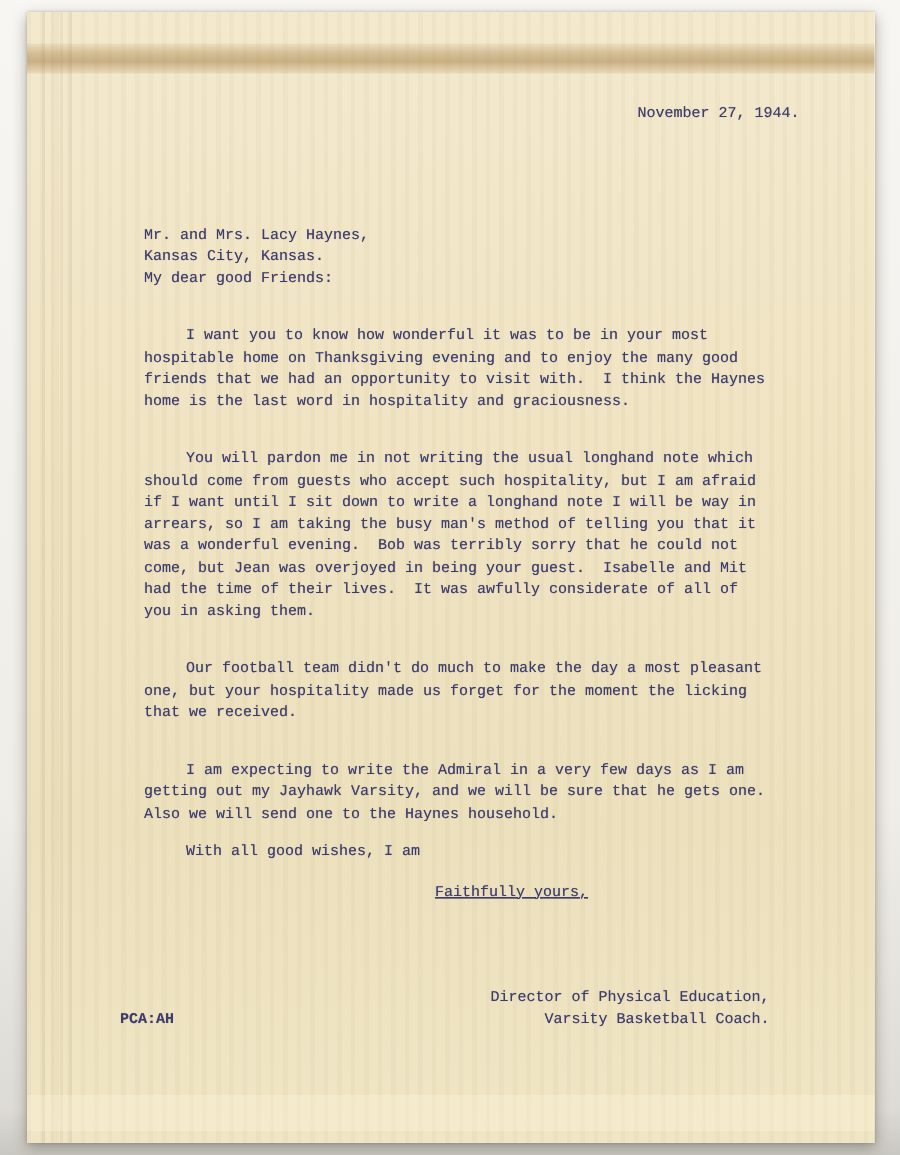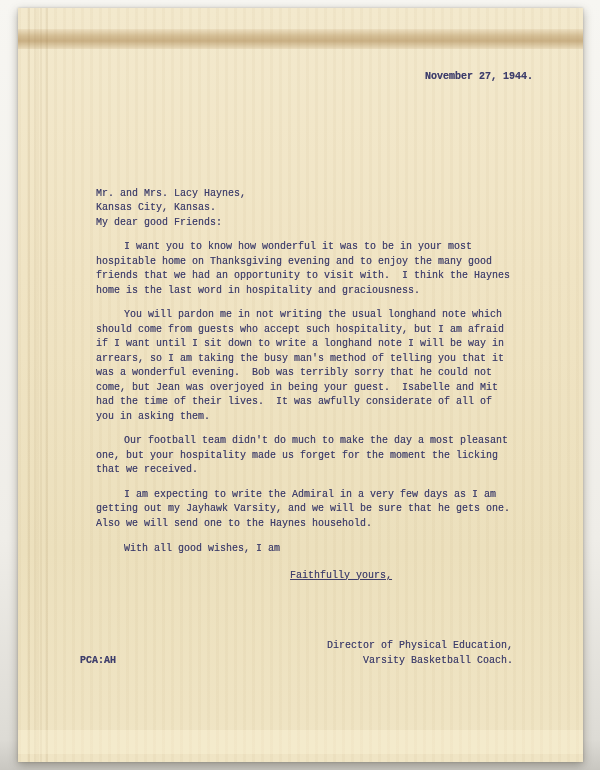--- a/index.html
+++ b/index.html
@@ -60,25 +60,25 @@
     background: rgba(255,248,222,0.30);
   }
   .content {
     position: relative;
     padding: 62px 70px 0 78px;
     color: #3d3d6b;
     font-size: 10px;
     line-height: 14.5px;
     text-shadow: 0 0 0.5px rgba(50,50,100,0.55);
   }
-  .date-line { margin-left: 329px; white-space: nowrap; font-weight: bold; }
-  .address-block { margin-top: 102px; }
+  .date-line { margin-left: 329px; white-space: nowrap; }
+  .address-block { margin-top: 66px; }
   .salutation { }
   .opening-line { margin-top: 8px; text-indent: 28px; white-space: pre-wrap; }
-  .para { margin-top: 10px; text-indent: 28px; white-space: pre-wrap; }
+  .para { margin-top: 24px; text-indent: 28px; white-space: pre-wrap; }
   .pre-close { margin-top: 11px; text-indent: 28px; }
   .valediction { margin-top: 12px; margin-left: 194px; text-decoration: underline; }
   .sig-block { position: relative; margin-top: 56px; }
   .sig-title { margin-left: 194px; white-space: nowrap; text-align: right; }
   .typist-initials { position: absolute; left: -16px; bottom: 0; font-weight: bold; }
 </style>
 </head>
 <body>
 
 <div class="scan">

